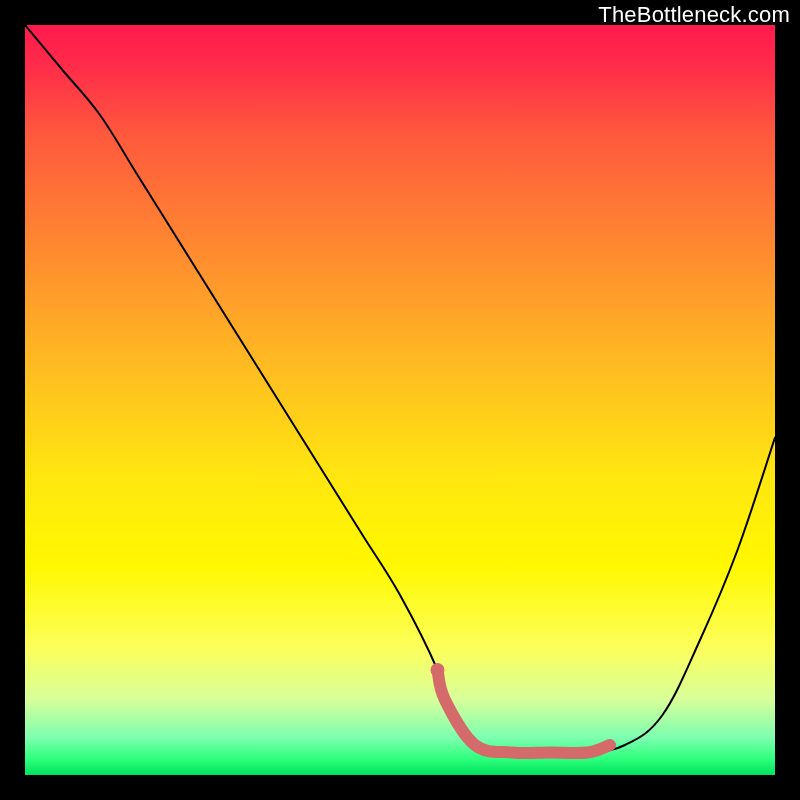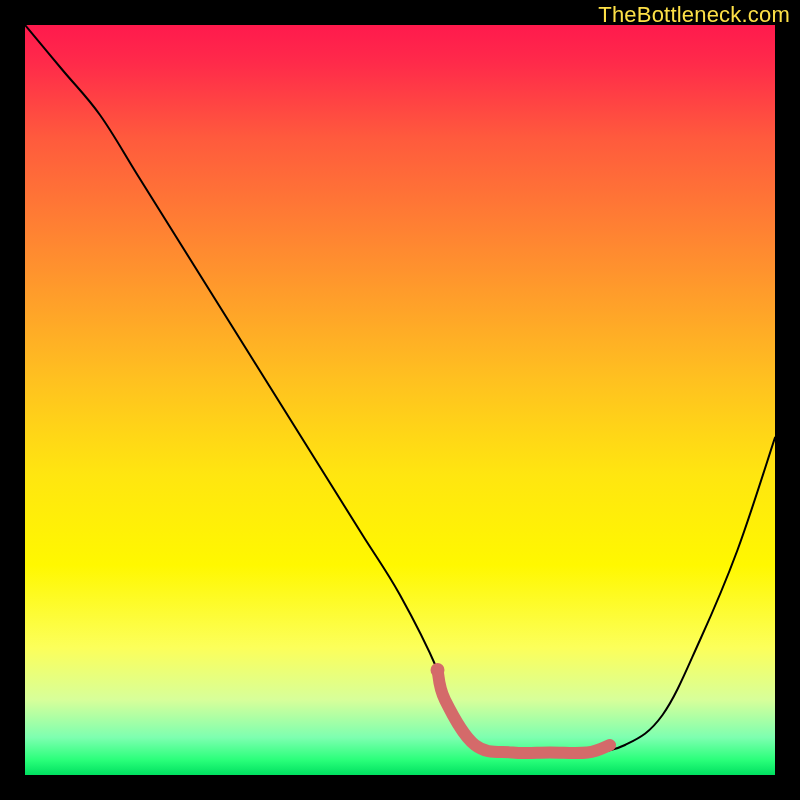--- a/index.html
+++ b/index.html
@@ -28,21 +28,21 @@
       #d7ff9a 90%,
       #7dffb0 95%,
       #2aff7a 98%,
       #00e060 100%
     );
   }
   .watermark {
     position: absolute;
     top: 2px;
     right: 10px;
-    color: #fde047;
+    color: #ffffff;
     font-family: Arial, Helvetica, sans-serif;
     font-size: 22px;
     letter-spacing: 0.2px;
   }
   svg.curve {
     position: absolute;
     left: 0;
     top: 0;
     width: 750px;
     height: 750px;

